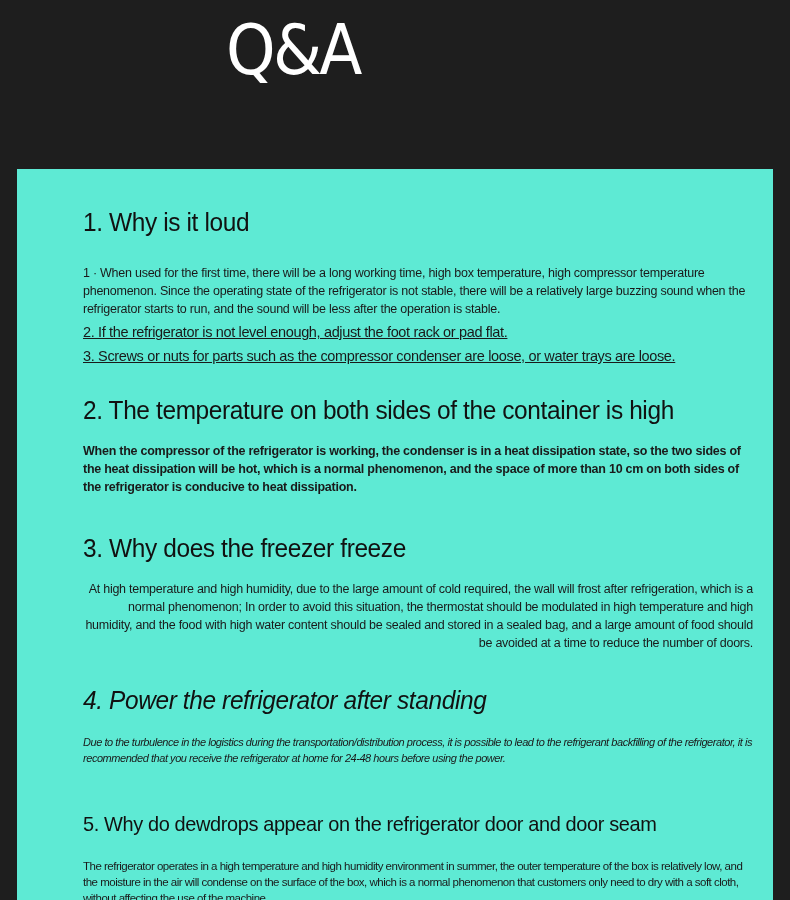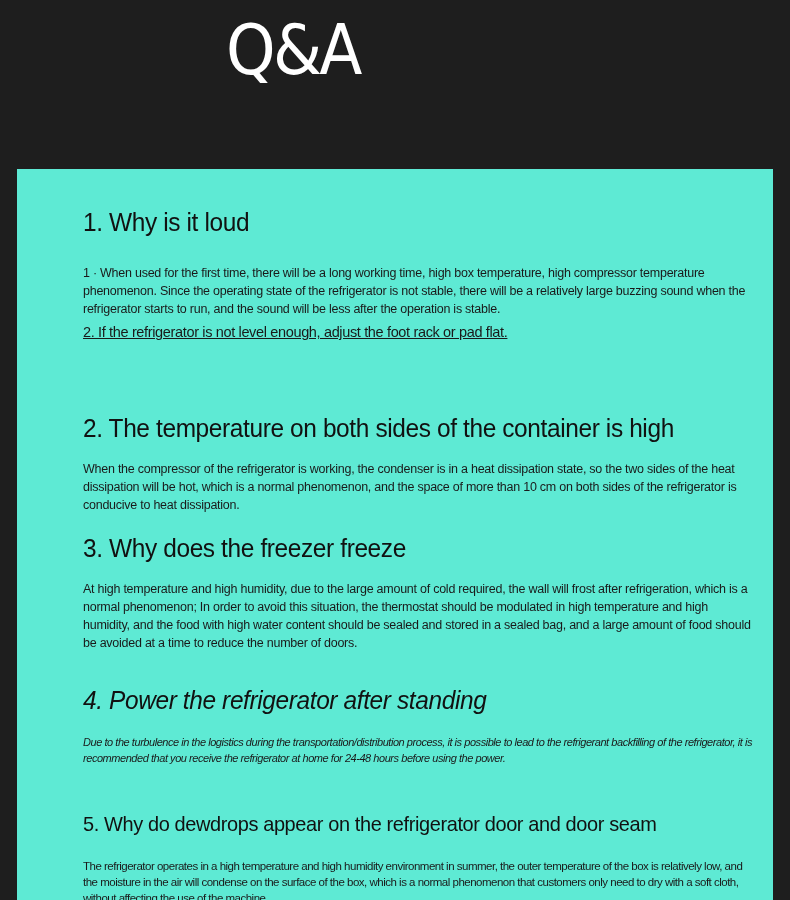--- a/index.html
+++ b/index.html
@@ -67,26 +67,26 @@
     .sec1 .body { margin-top: 26px; }
     .sec1 .line-lg {
       font-size: 14.5px;
       line-height: 24px;
       letter-spacing: -0.35px;
       white-space: nowrap;
       text-decoration: underline;
     }
     .sec1 .line-lg.first { margin-top: 2px; }
 
-    .sec2 { top: 244px; }
+    .sec2 { top: 226px; }
     .sec2 h2 { font-size: 26px; }
-    .sec2 .body { margin-top: 16px; }
+    .sec2 .body { margin-top: 16px; font-weight: bold; }
 
     .sec3 { top: 364px; }
-    .sec3 .body { margin-top: 16px; }
+    .sec3 .body { margin-top: 16px; text-align: right; }
 
     .sec4 { top: 516px; font-style: italic; }
     .sec4 .body {
       margin-top: 18px;
       font-size: 11px;
       line-height: 16px;
       letter-spacing: -0.45px;
     }
 
     .sec5 { top: 642px; }
@@ -103,20 +103,21 @@
 
 <h1 class="page-title">Q&amp;A</h1>
 
 <div class="card">
 
   <section class="section sec1">
     <h2>1. Why is it loud</h2>
     <div class="body">
       <p>1 · When used for the first time, there will be a long working time, high box temperature, high compressor temperature phenomenon. Since the operating state of the refrigerator is not stable, there will be a relatively large buzzing sound when the refrigerator starts to run, and the sound will be less after the operation is stable.</p>
       <p class="line-lg first">2. If the refrigerator is not level enough, adjust the foot rack or pad flat.</p>
+      <p class="line-lg">3. Screws or nuts for parts such as the compressor condenser are loose, or water trays are loose.</p>
     </div>
   </section>
 
   <section class="section sec2">
     <h2>2. The temperature on both sides of the container is high</h2>
     <div class="body">
       <p>When the compressor of the refrigerator is working, the condenser is in a heat dissipation state, so the two sides of the heat dissipation will be hot, which is a normal phenomenon, and the space of more than 10 cm on both sides of the refrigerator is conducive to heat dissipation.</p>
     </div>
   </section>
 

